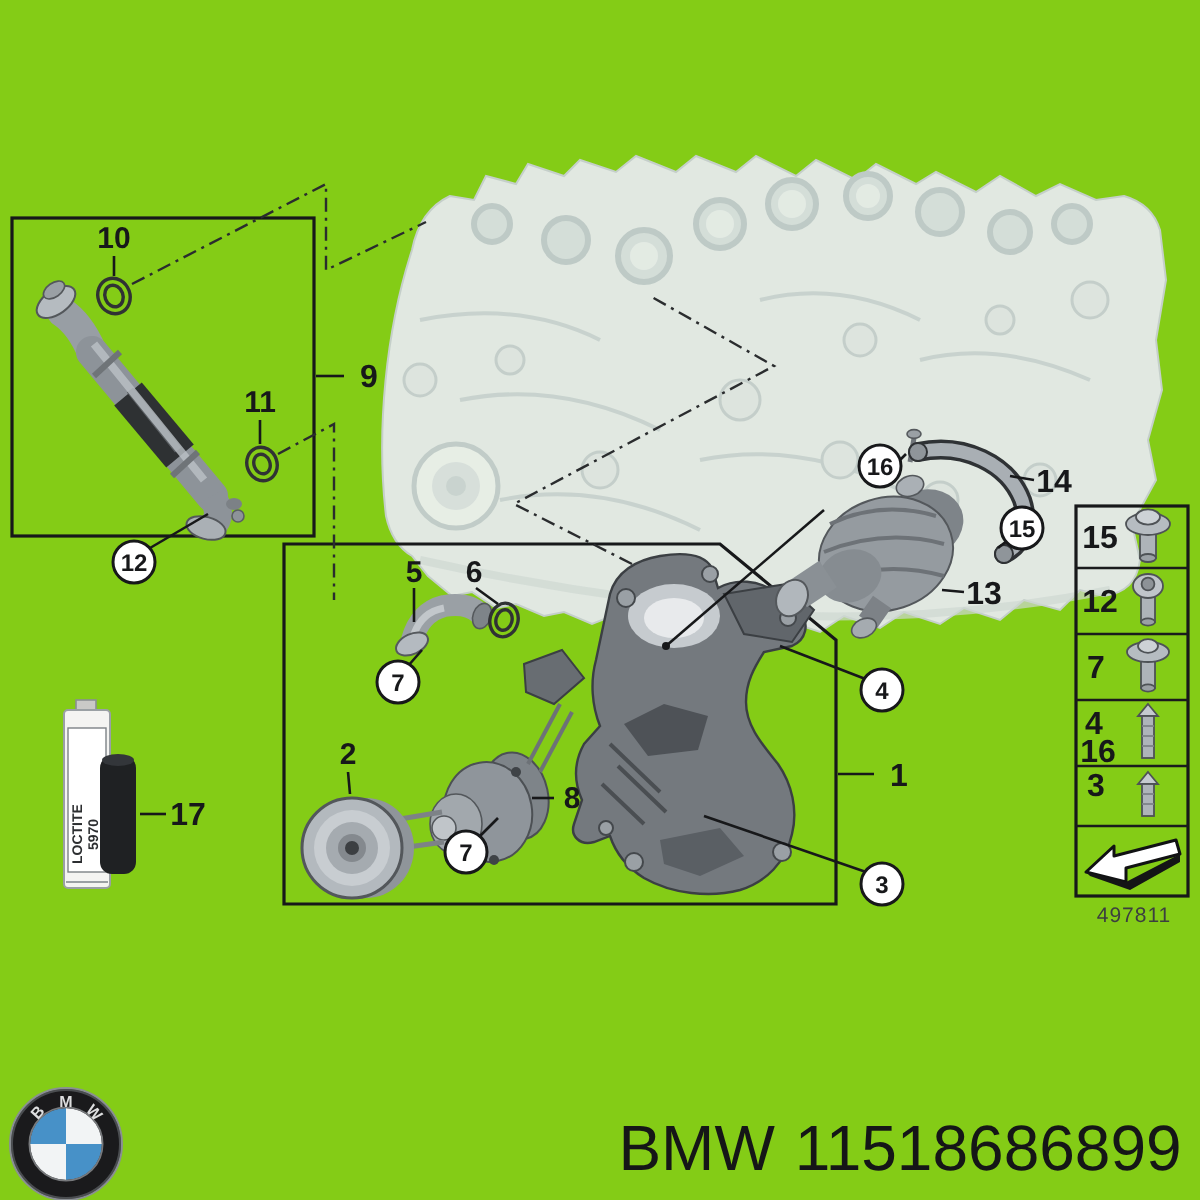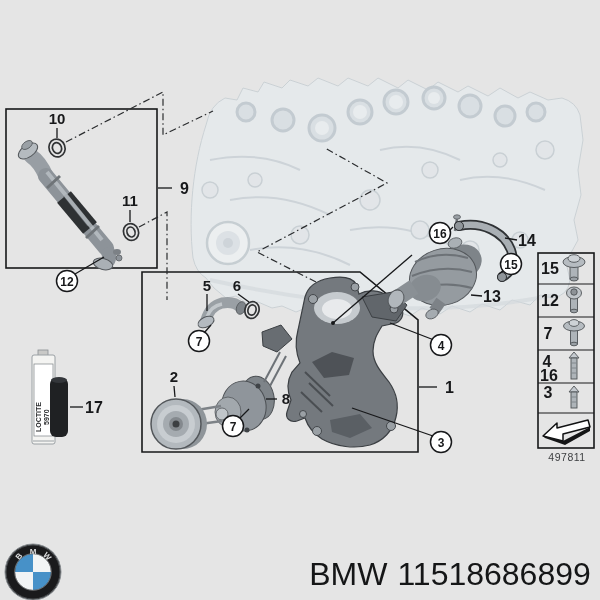--- a/index.html
+++ b/index.html
@@ -1,19 +1,19 @@
 <!DOCTYPE html>
 <html><head>
 <meta charset="utf-8">
 <style>
   html,body{margin:0;padding:0;background:#ffffff;}
   .canvas{
     position:relative;
     width:600px;height:600px;
-    background:#e5e5e5;
+    background:#84cc16;
     font-family:"Liberation Sans", sans-serif;
     overflow:hidden;
   }
   svg text{font-family:"Liberation Sans", sans-serif;}
   .callout{font-weight:bold;font-size:15px;fill:#17181a;}
   .callout-big{font-weight:bold;font-size:16px;fill:#17181a;}
   .circled-num{font-weight:bold;font-size:12px;fill:#17181a;text-anchor:middle;}
   .tbl-num{font-weight:bold;font-size:16px;fill:#17181a;text-anchor:middle;}
   .leader{stroke:#17181a;stroke-width:1.3;fill:none;}
   .dashdot{stroke:#2a2c2e;stroke-width:1.2;fill:none;stroke-dasharray:7 3 1.5 3;}

